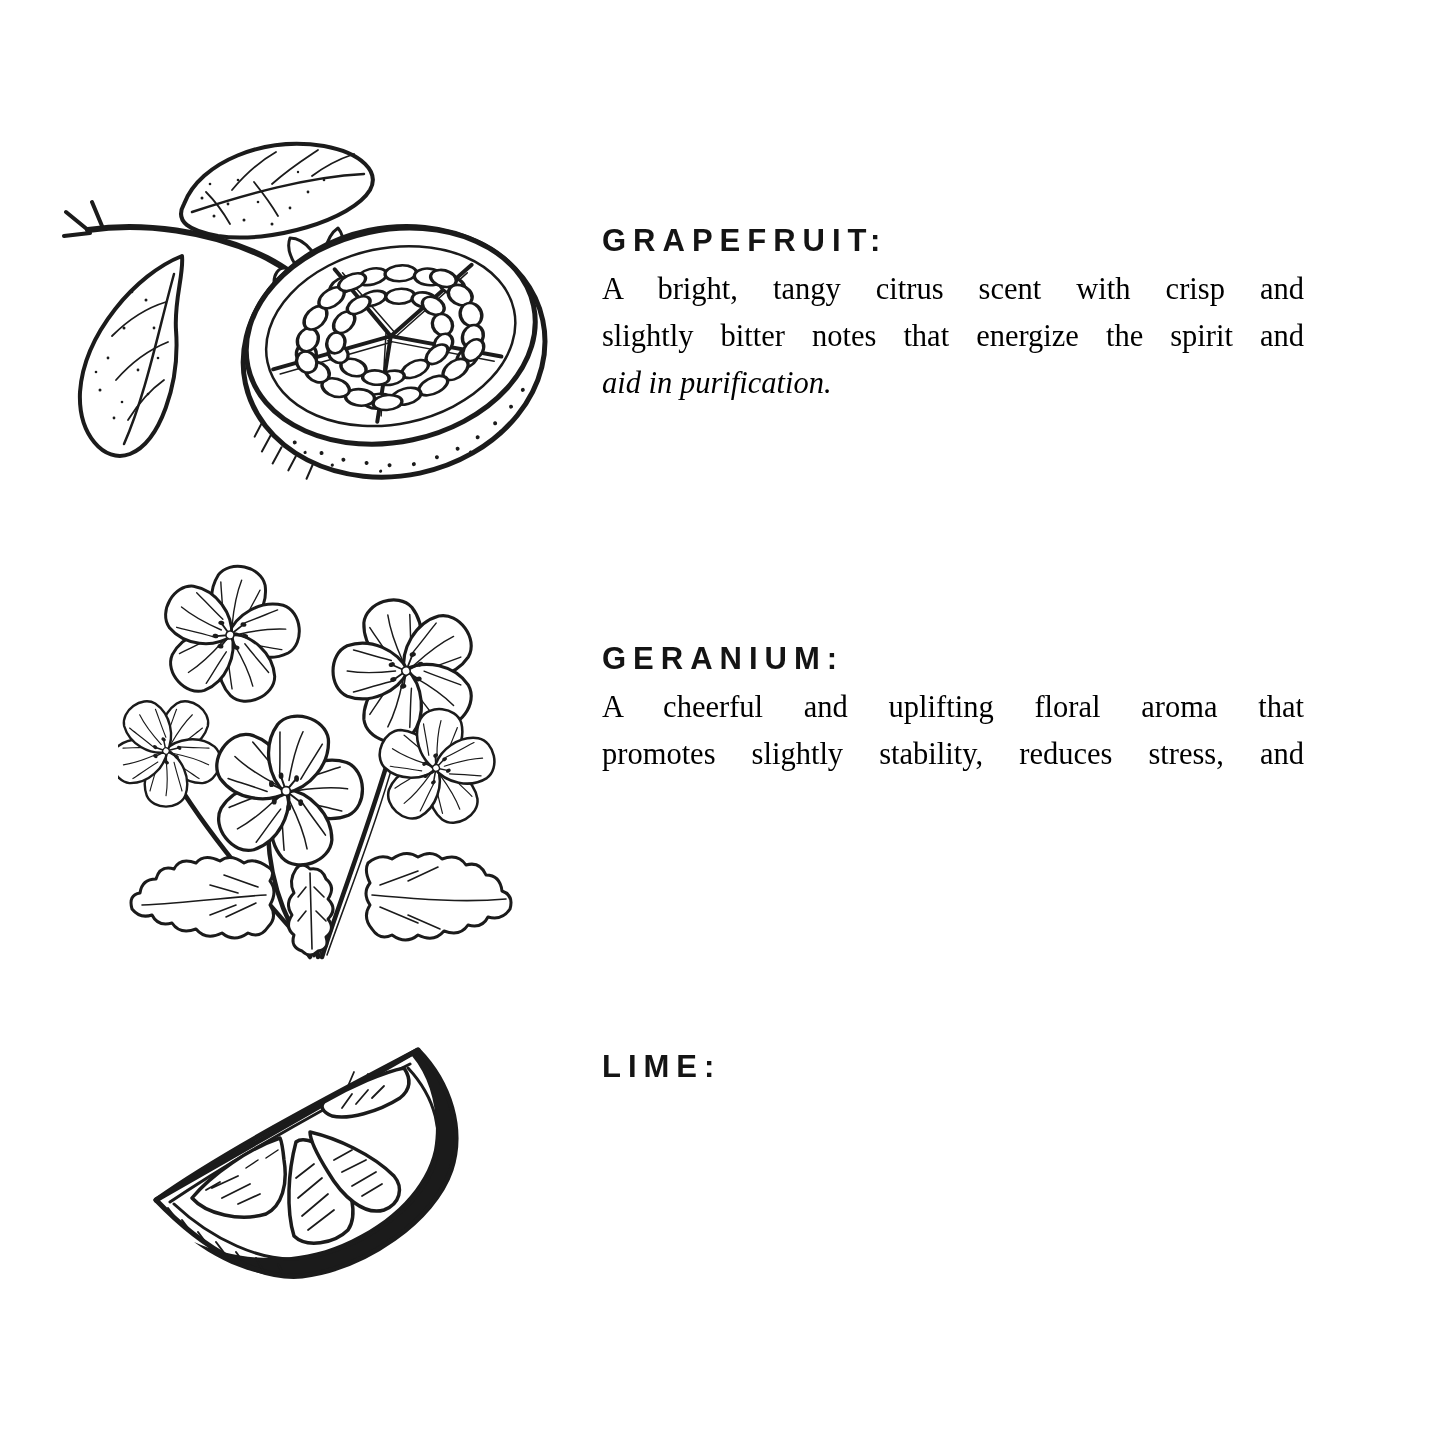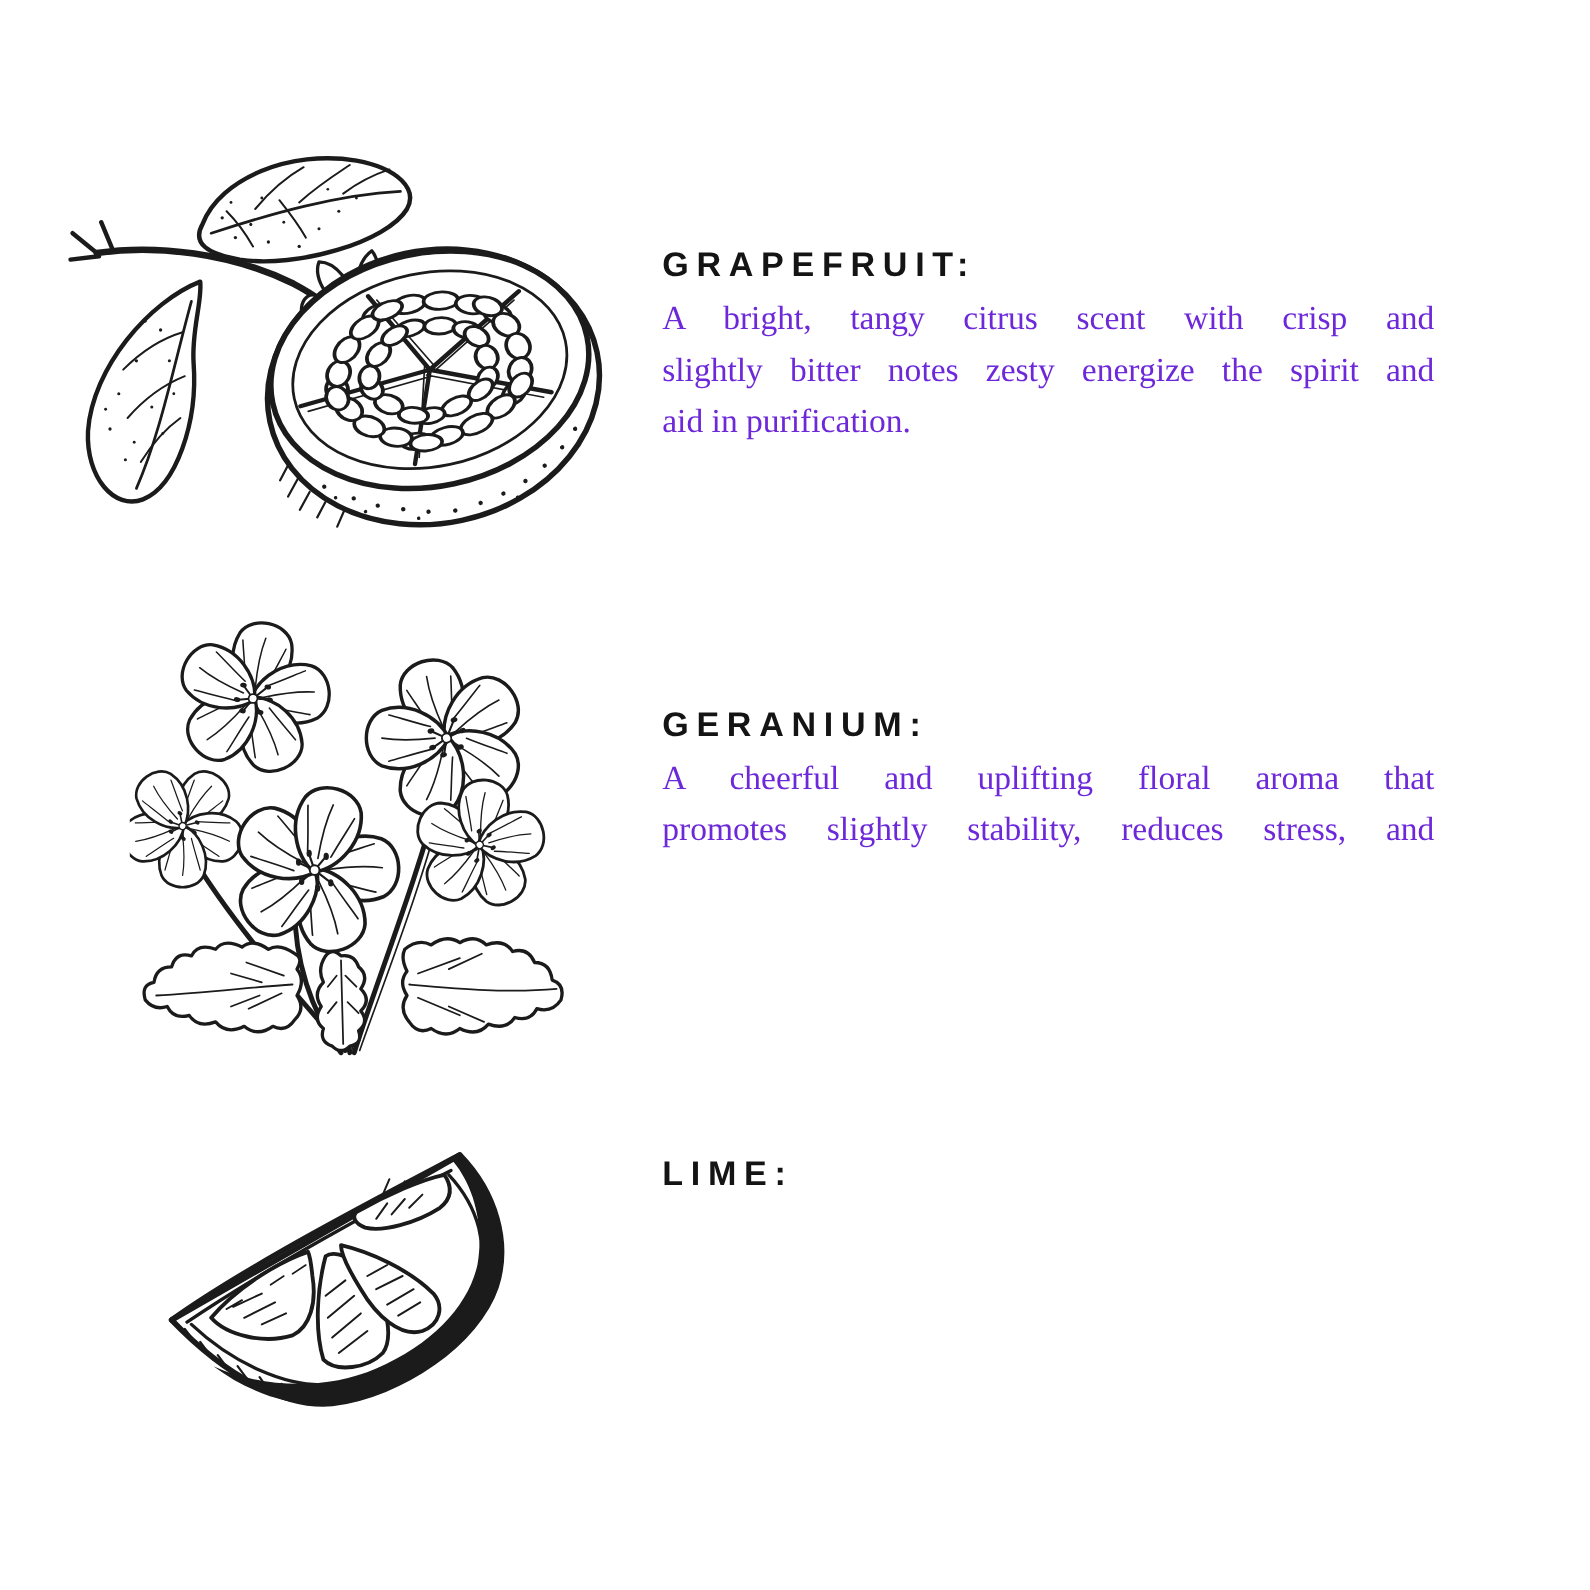--- a/index.html
+++ b/index.html
@@ -29,24 +29,24 @@
     font-size: 31px;
     line-height: 38px;
     letter-spacing: 7px;
     color: #141414;
     white-space: nowrap;
   }
   .body-lines { margin-top: 6px; }
   .bline {
     font-size: 30.5px;
     line-height: 47px;
-    color: #6d28d9;
+    color: #000000;
   }
   .just { text-align: justify; text-align-last: justify; }
-  .last { text-align: right; text-align-last: left; }
+  .last { text-align: right; text-align-last: left; font-style: italic; }
 
   svg .ink { stroke: #1b1b1b; fill: none; stroke-linecap: round; stroke-linejoin: round; }
 </style>
 </head>
 <body>
 
 <div class="canvas">
 
   <svg id="illus-grapefruit" class="illus" viewBox="0 0 486 352" xmlns="http://www.w3.org/2000/svg">
     <defs>
@@ -254,21 +254,21 @@
         <path d="M196,70 L206,56 M210,66 L222,52 M226,60 L238,48" stroke-width="1.8"></path>
         <path d="M120,120 L132,112 M100,130 L112,122" stroke-width="1.5"></path>
       </g>
     </g>
   </svg>
 
   <div id="text-grapefruit" class="text-block">
     <div class="heading">GRAPEFRUIT:</div>
     <div class="body-lines">
       <div class="bline just">A bright, tangy citrus scent with crisp and</div>
-      <div class="bline just">slightly bitter notes zesty energize the spirit and</div>
+      <div class="bline just">slightly bitter notes that energize the spirit and</div>
       <div class="bline last">aid in purification.</div>
     </div>
   </div>
 
   <div id="text-geranium" class="text-block">
     <div class="heading">GERANIUM:</div>
     <div class="body-lines">
       <div class="bline just">A cheerful and uplifting floral aroma that</div>
       <div class="bline just">promotes slightly stability, reduces stress, and</div>
     </div>

